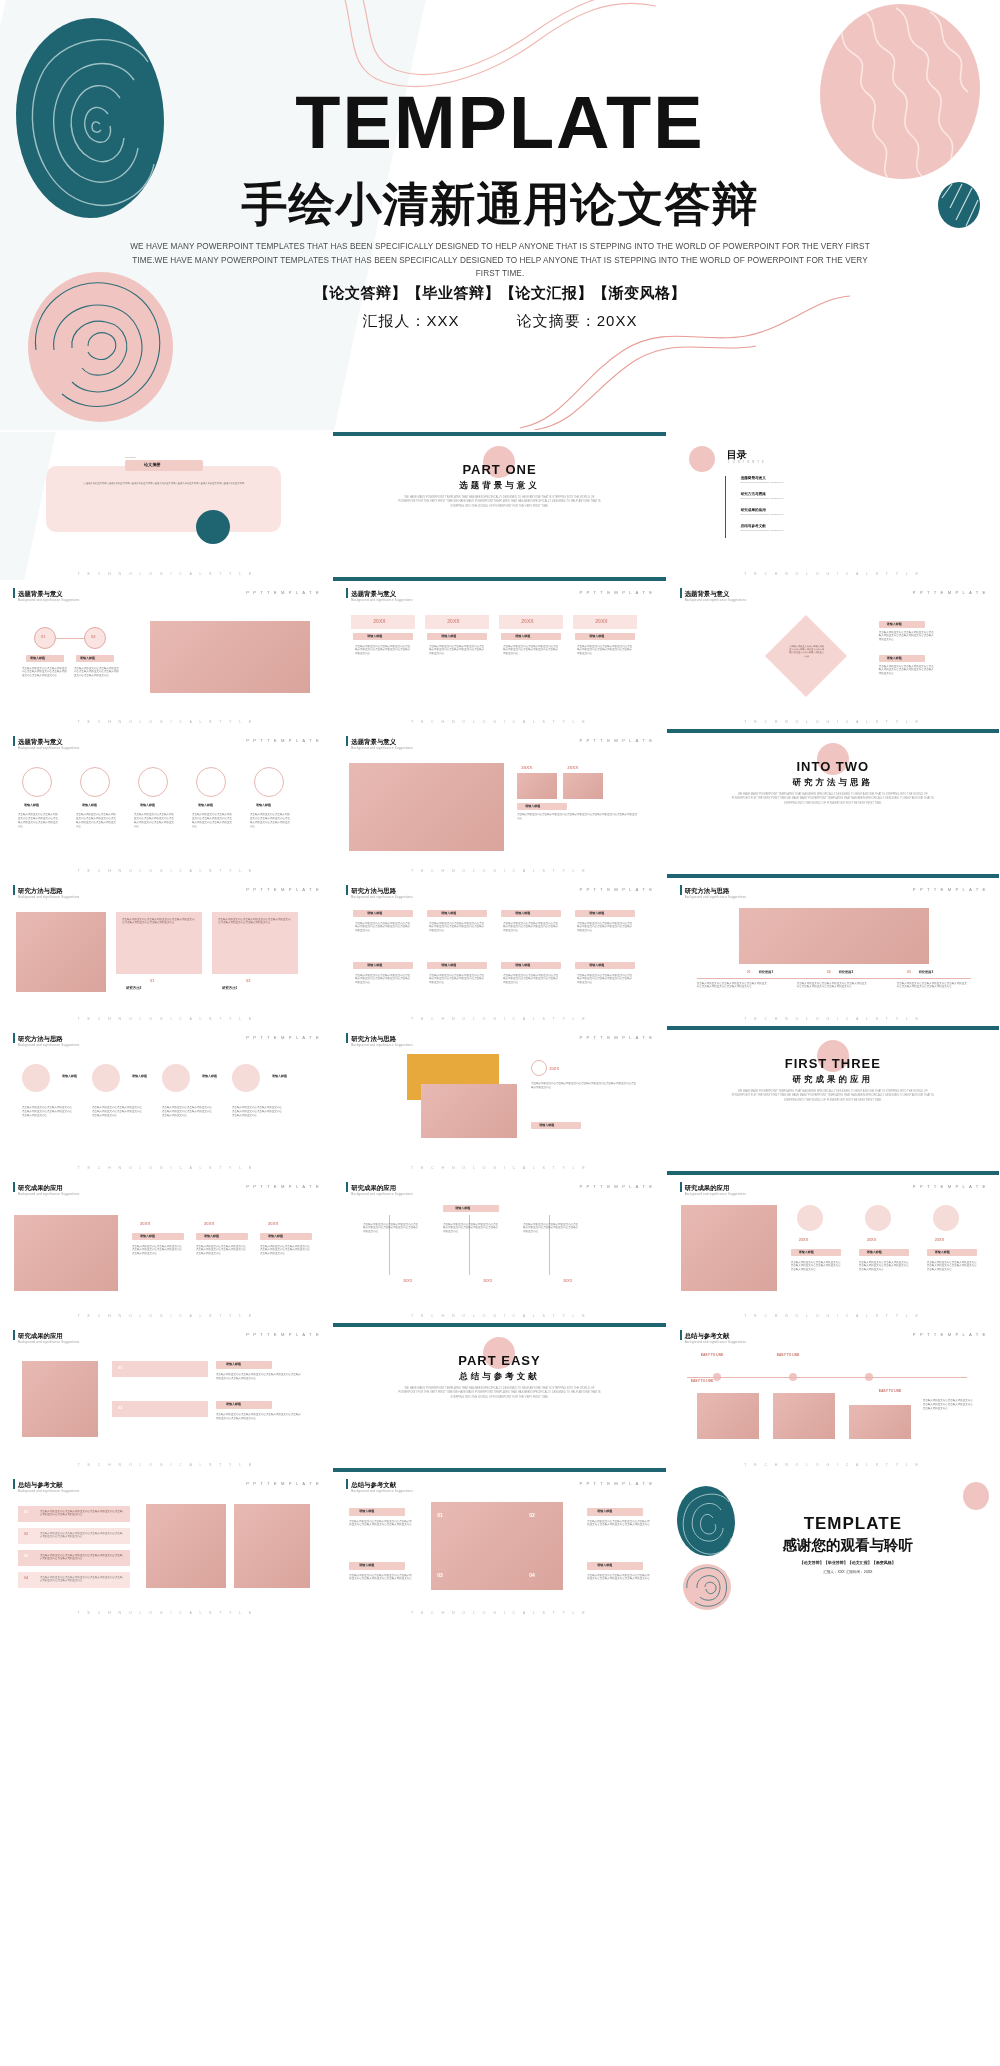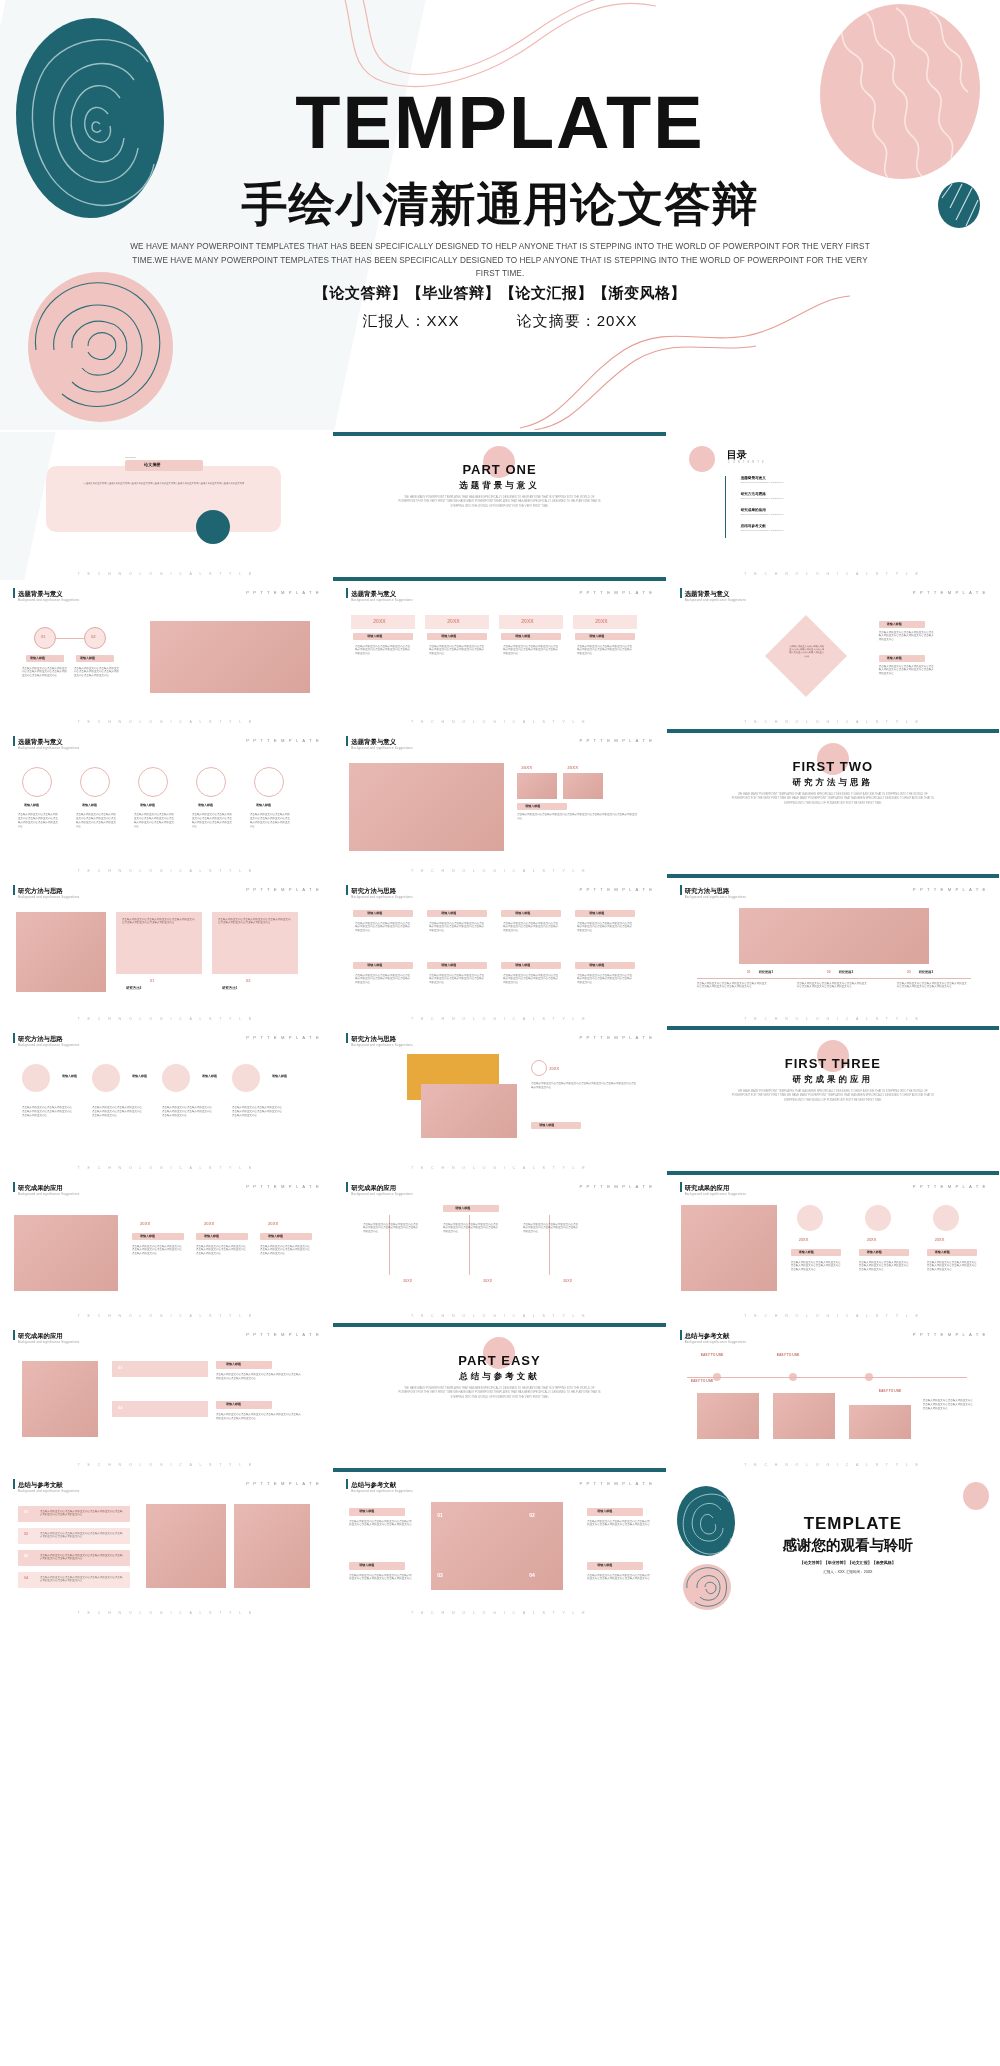--- a/index.html
+++ b/index.html
@@ -320,21 +320,21 @@
     <div class="pill" style="left:184px;top:74px;width:50px;height:7px;"></div>
     <div class="lbl" style="left:192px;top:75px;font-size:3px;">请输入标题</div>
     <div class="txt" style="left:184px;top:84px;width:120px;">点击输入您的正文内容点击输入您的正文内容点击输入您的正文内容点击输入您的正文内容点击输入您的正文内容</div>
     <div class="s-foot">T E C H N O L O G I C A L   S T Y L E</div>
   </div>
 
   <div class="slide sec">
     <div class="sec-top"></div>
     <div class="sec-bot"></div>
     <div class="sec-circle"></div>
-    <div class="sec-h1">FIRST TWO</div>
+    <div class="sec-h1">INTO TWO</div>
     <div class="sec-h2">研究方法与思路</div>
     <div class="sec-en">WE HAVE MANY POWERPOINT TEMPLATES THAT HAS BEEN SPECIFICALLY DESIGNED TO HELP ANYONE THAT IS STEPPING INTO THE WORLD OF POWERPOINT FOR THE VERY FIRST TIME.WE HAVE MANY POWERPOINT TEMPLATES THAT HAS BEEN SPECIFICALLY DESIGNED TO HELP ANYONE THAT IS STEPPING INTO THE WORLD OF POWERPOINT FOR THE VERY FIRST TIME.</div>
   </div>
 
   <div class="slide">
     <div class="s-bar"></div>
     <div class="s-title" style="left:18px;">研究方法与思路</div>
     <div class="s-title-en" style="left:18px;">Background and significance Suggestions</div>
     <div class="s-rt">P P T   T E M P L A T E</div>
     <div class="ph-img" style="left:16px;top:34px;width:90px;height:80px;"></div>

